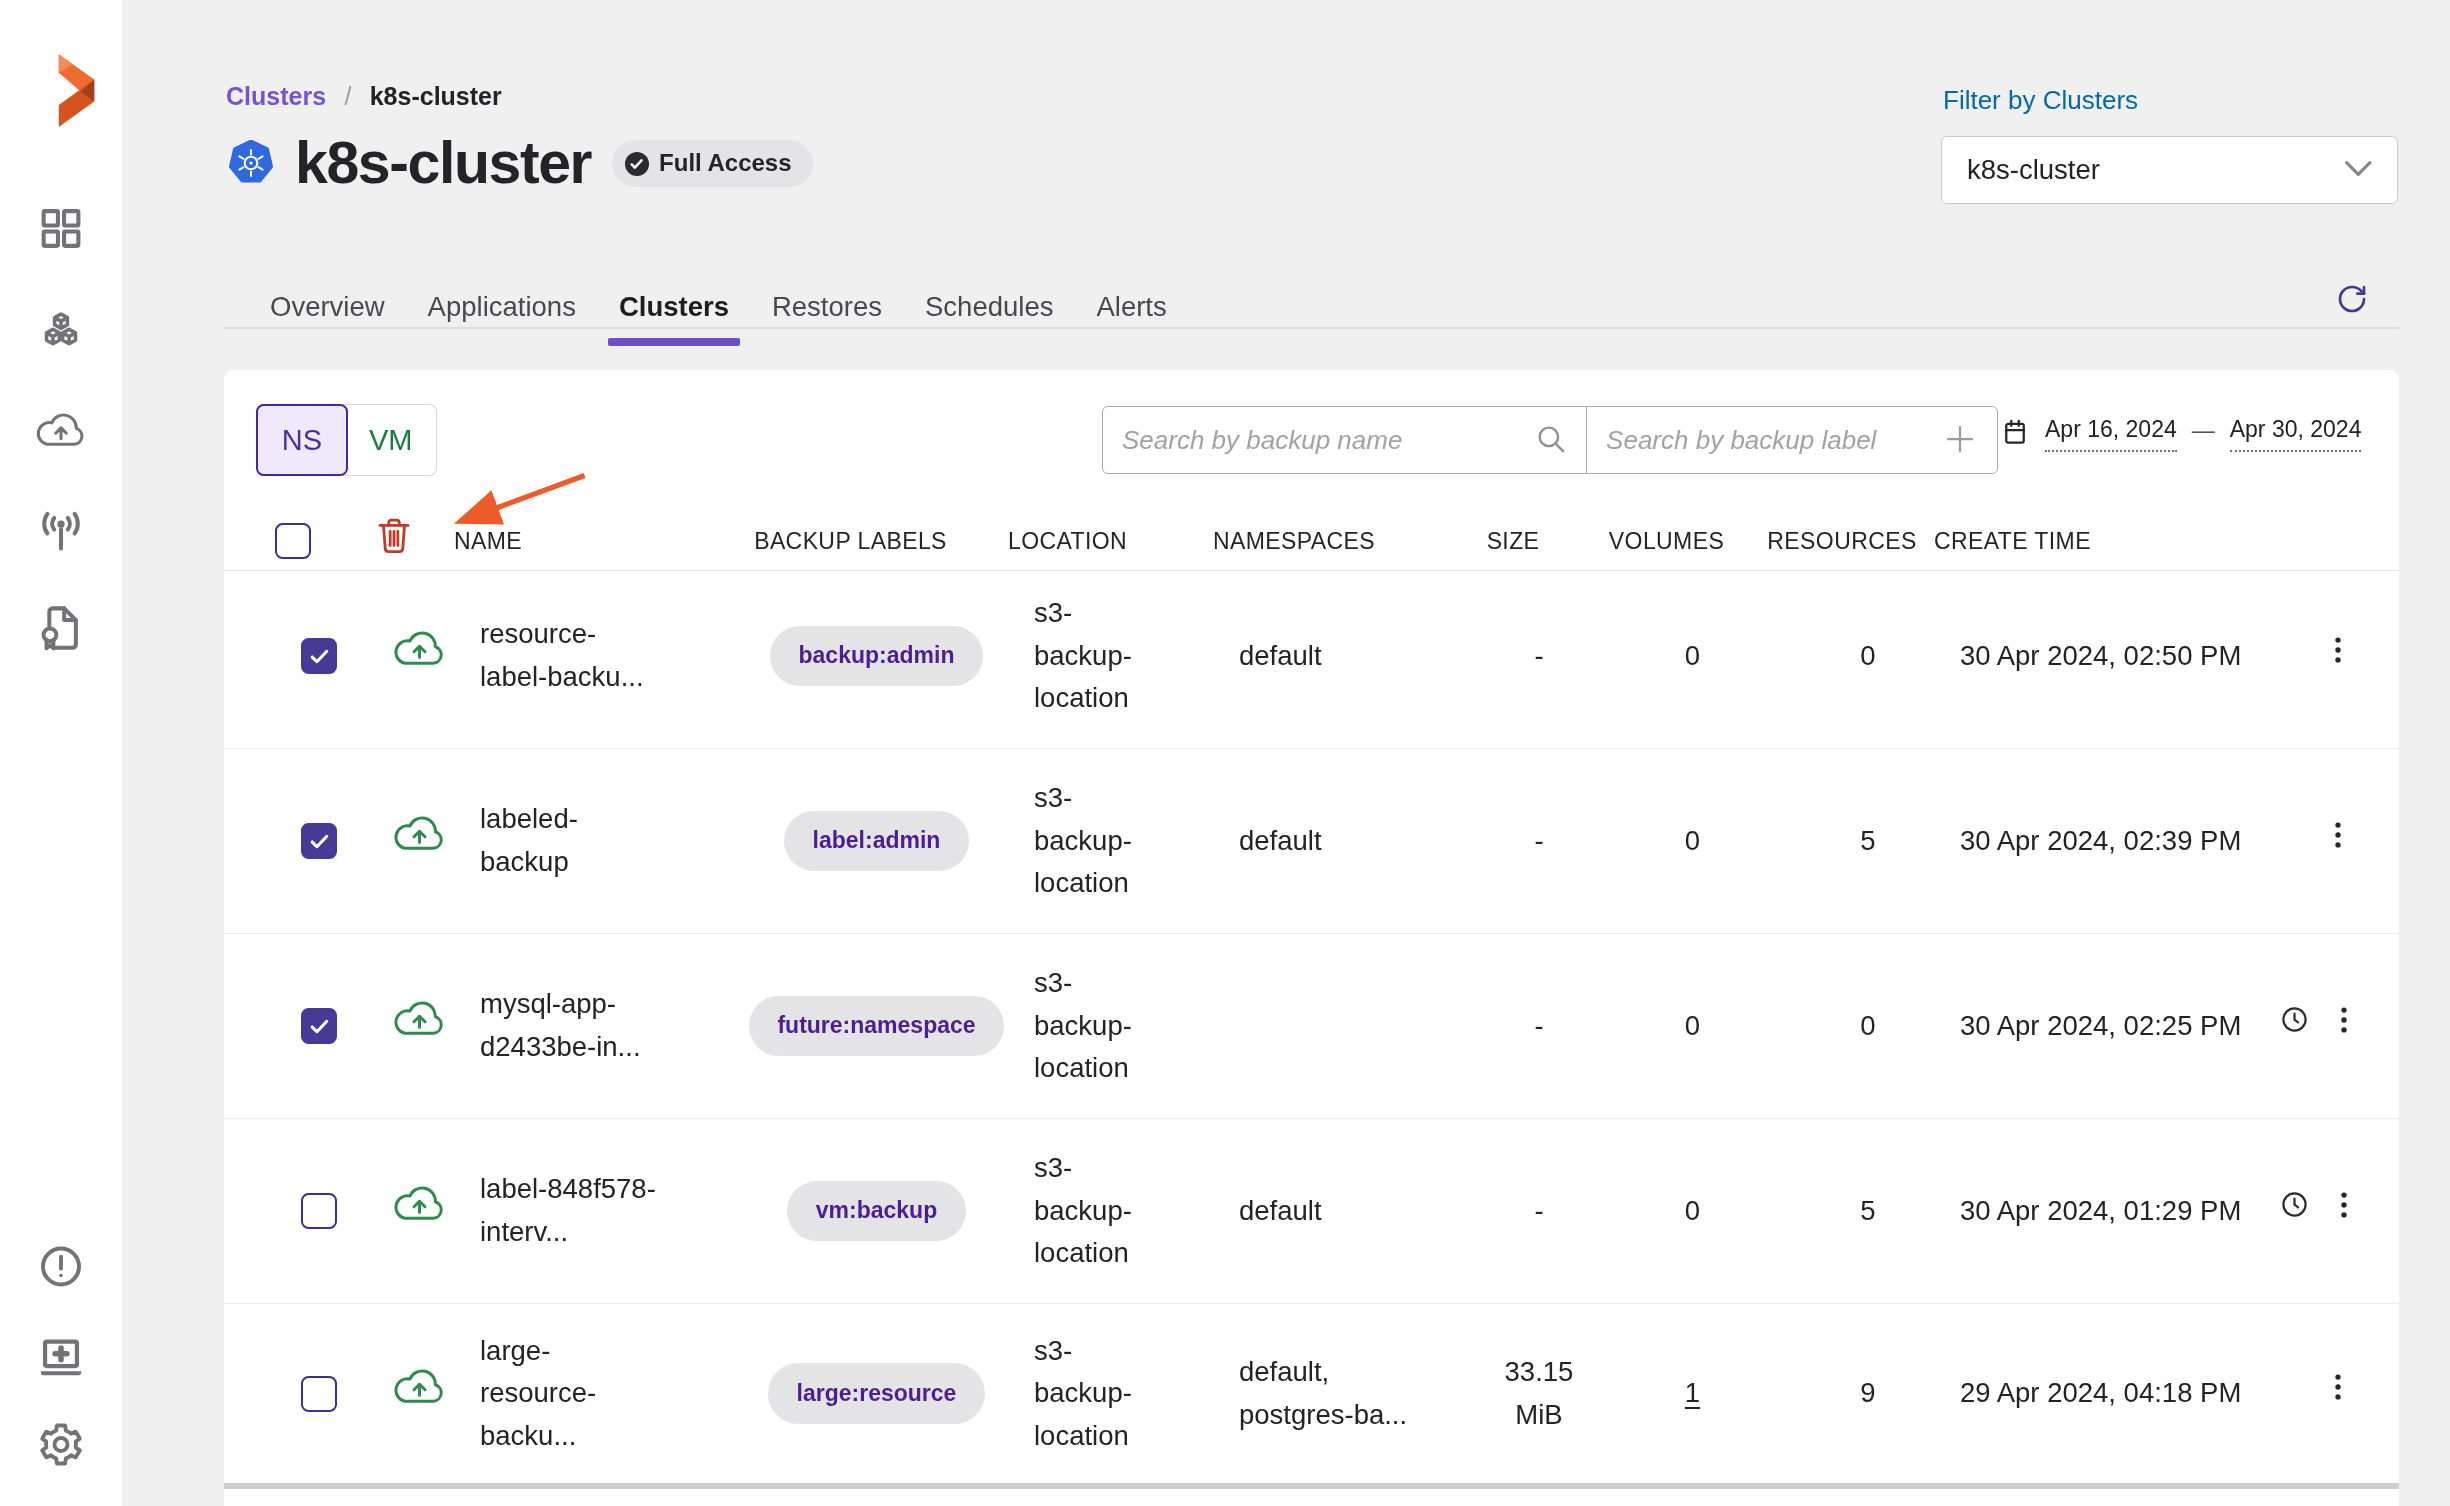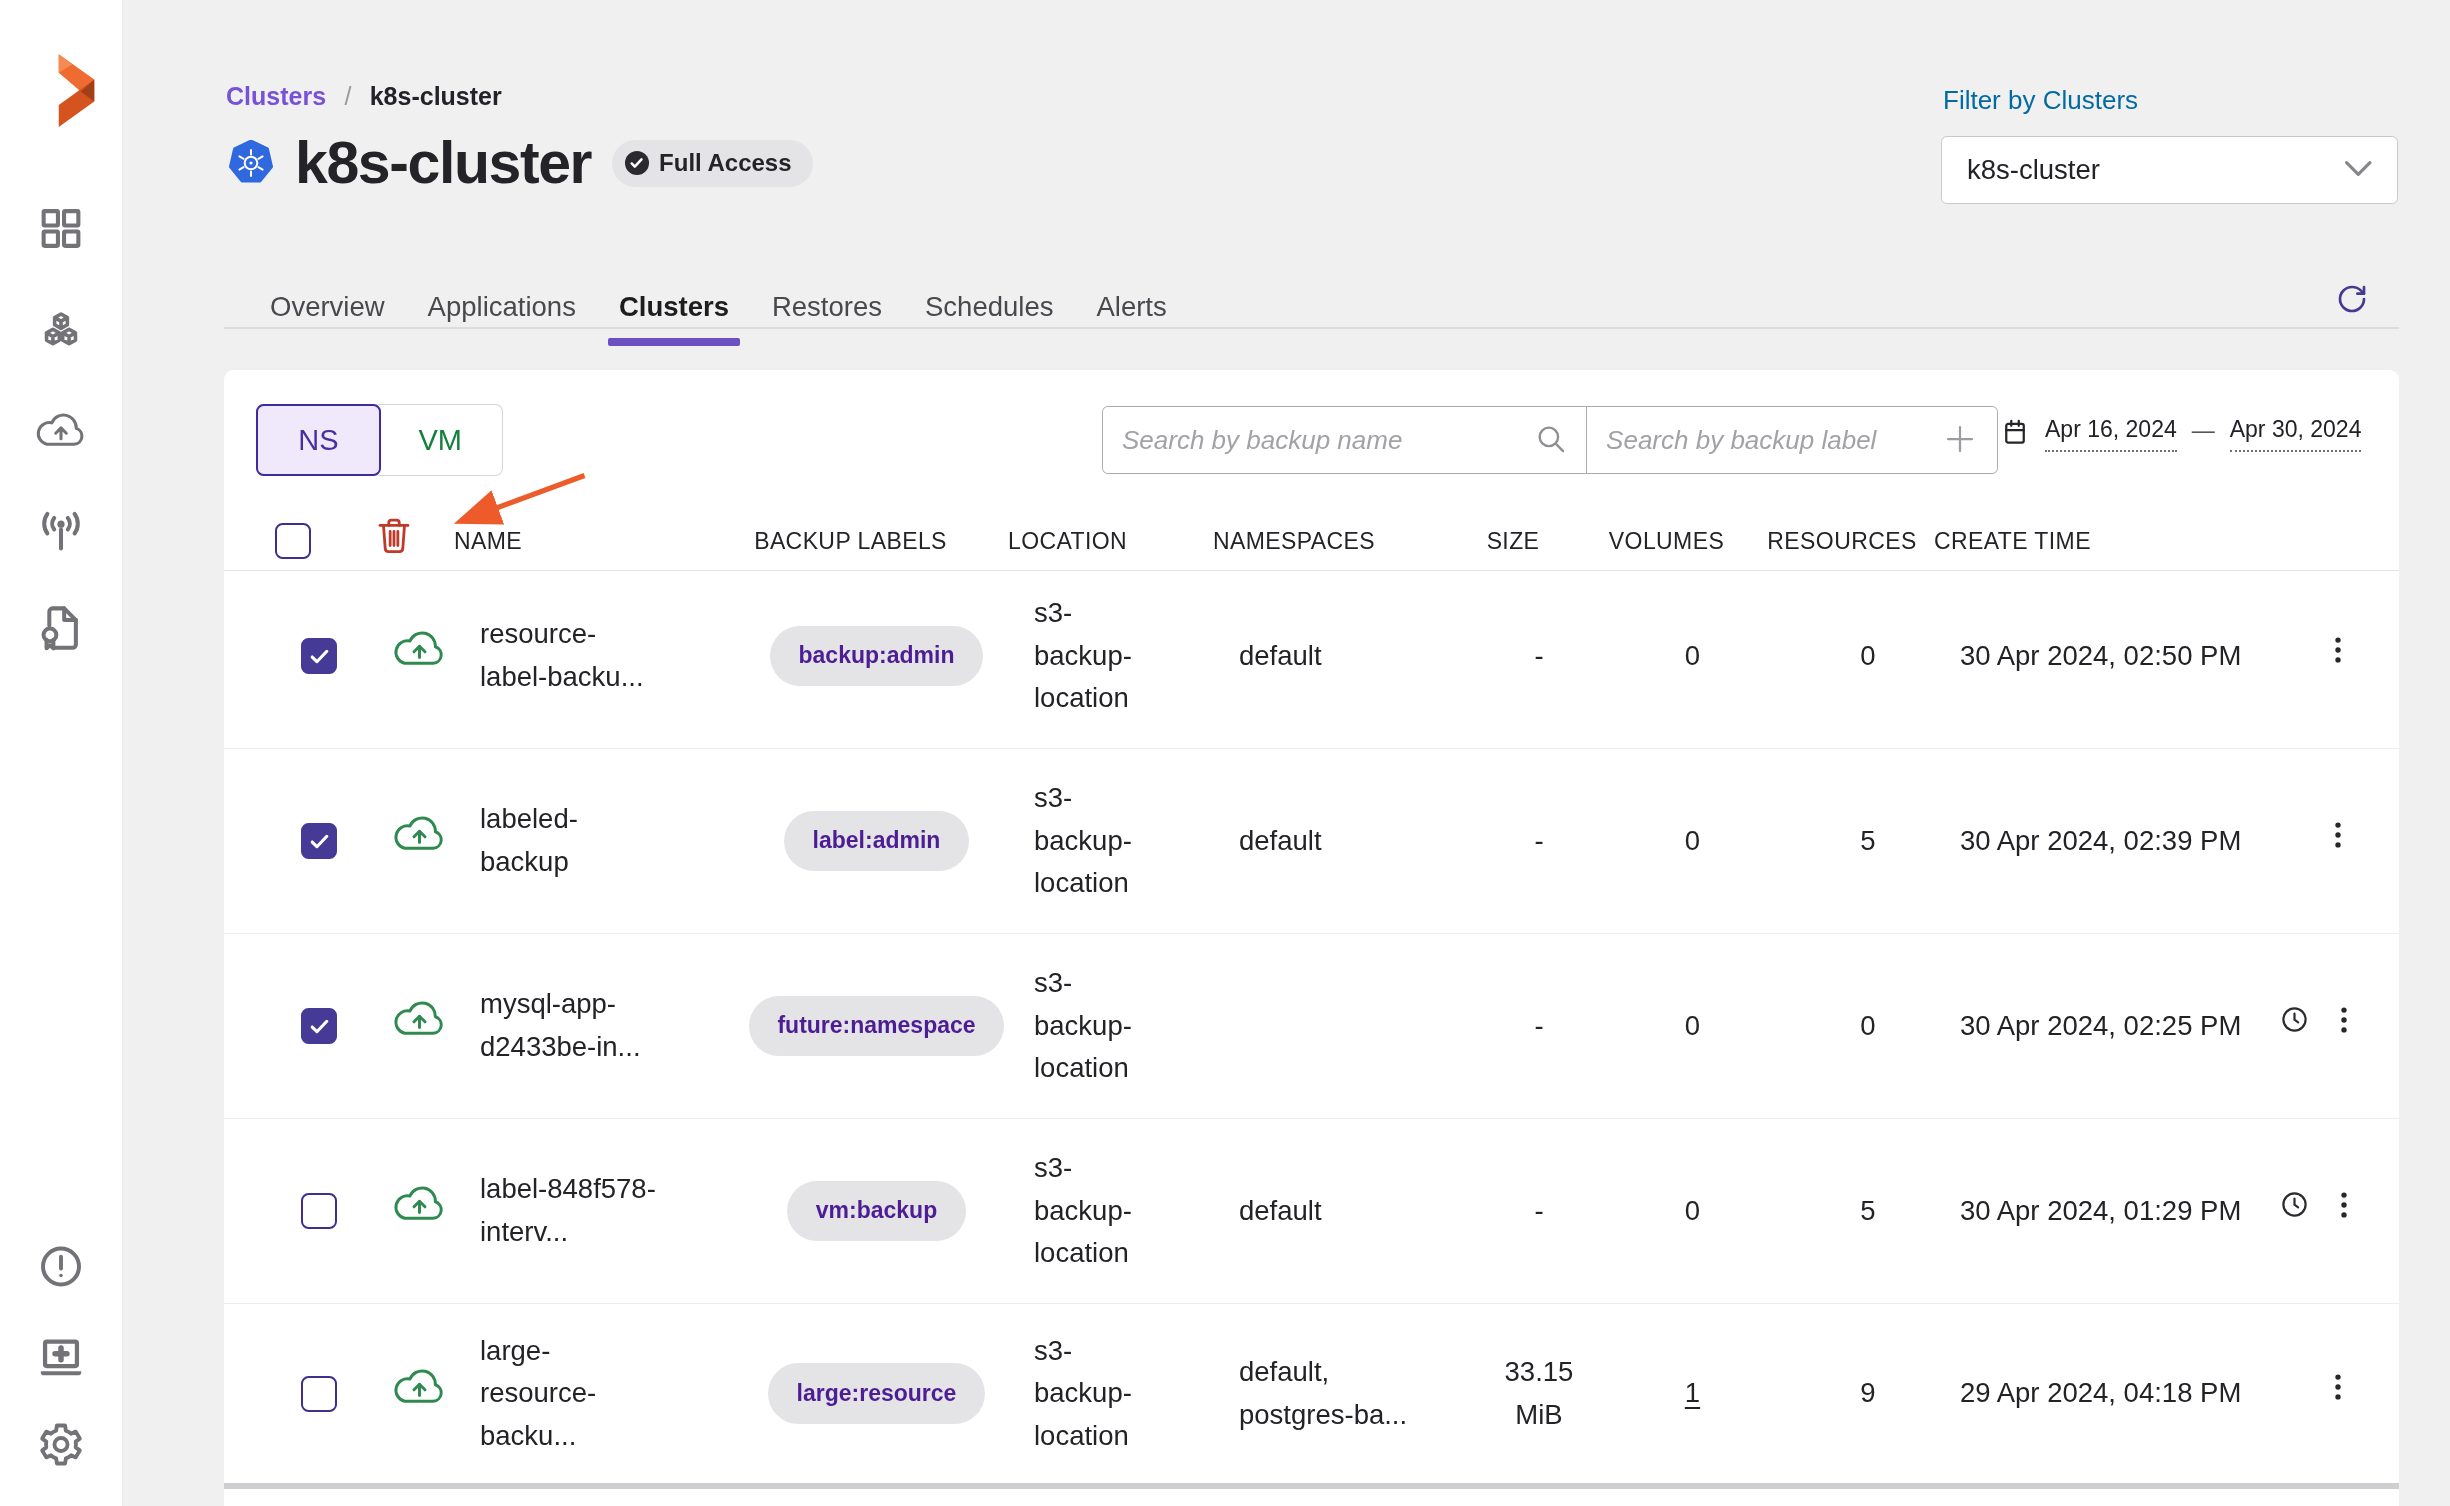--- a/index.html
+++ b/index.html
@@ -13,41 +13,41 @@
   #logo { position:absolute; left:25px; top:19px; }
 
   
   #breadcrumb { position:absolute; left:226px; top:82px; font-size:25px; font-weight:700; }
   #breadcrumb .bc-link { color:#7852d6; cursor:pointer; }
   #breadcrumb .bc-sep { color:#9a9aa0; font-weight:400; margin:0 11.4px; }
   #breadcrumb .bc-current { color:#232327; }
 
   #title-row { position:absolute; left:228px; top:129px; display:flex; align-items:center; gap:21px; }
   #page-title { font-size:59px; font-weight:800; letter-spacing:-1.4px; color:#242428; }
-  #access-badge { display:flex; align-items:center; gap:9.5px; background:#e4e4e6; border-radius:38px; padding:9.5px 21px 9.5px 11.4px; }
+  #access-badge { display:flex; align-items:flex-end; gap:9.5px; background:#e4e4e6; border-radius:38px; padding:9.5px 21px 9.5px 11.4px; }
   #access-badge .badge-label { font-size:24px; font-weight:700; color:#242428; }
 
   #filter-label { position:absolute; left:1943px; top:85px; font-size:26px; color:#0369a1; }
   #cluster-select { position:absolute; left:1941px; top:136px; width:457px; height:68px; background:#fff; border:1.9px solid #c9c9cd; border-radius:5.7px; display:flex; align-items:center; padding:0 25px; cursor:pointer; }
   #cluster-select .select-value { font-size:27.5px; color:#232327; flex:1; }
 
   
   #tabs { position:absolute; left:270px; top:283px; height:63px; display:flex; gap:43px; }
   .tab { position:relative; font-size:27.5px; color:#48484d; padding-top:7.6px; cursor:pointer; white-space:nowrap; }
   .tab.active { font-weight:700; color:#1d1d20; }
   .tab.active::after { content:""; position:absolute; left:-11.4px; right:-11.4px; bottom:0; height:7.6px; background:#6d4fc4; border-radius:1.9px; }
   #tabline { position:absolute; left:224px; top:327px; width:2175px; height:1.9px; background:#dcdcde; }
   #refresh-btn { position:absolute; left:2336px; top:283px; cursor:pointer; }
 
   
   #card { position:absolute; left:224px; top:370px; width:2175px; height:1137px; background:#ffffff; border-radius:9.5px 9.5px 0 0; }
 
   
   #ns-vm-toggle { position:absolute; left:32px; top:34px; display:flex; }
-  .toggle-opt { width:125px; height:72px; display:flex; align-items:center; justify-content:center; font-size:29px; cursor:pointer; background:#fff; }
+  .toggle-opt { width:92px; height:72px; display:flex; align-items:center; justify-content:center; font-size:29px; cursor:pointer; background:#fff; }
   .toggle-opt.first { border:2.8px solid #42299e; background:#f0e9fc; color:#45309f; border-radius:7.6px; z-index:2; }
   .toggle-opt.second { border:1.9px solid #d6d6d9; border-left:none; border-radius:0 7.6px 7.6px 0; color:#15803d; margin-left:-2.8px; }
 
   
   #search-group { position:absolute; left:878px; top:36px; height:68px; display:flex; }
   .inp { border:1.9px solid #ababaf; display:flex; align-items:center; padding:0 19px; background:#fff; }
   .inp.first { width:486px; border-radius:5.7px 0 0 5.7px; }
   .inp.second { width:412px; border-radius:0 5.7px 5.7px 0; margin-left:-1.9px; }
   .inp input { border:none; outline:none; flex:1; font-size:26px; font-style:italic; color:#4a4a4e; font-family:"Liberation Sans", sans-serif; background:transparent; min-width:0; }
   .inp input::placeholder { color:#a2a2a6; font-style:italic; }

